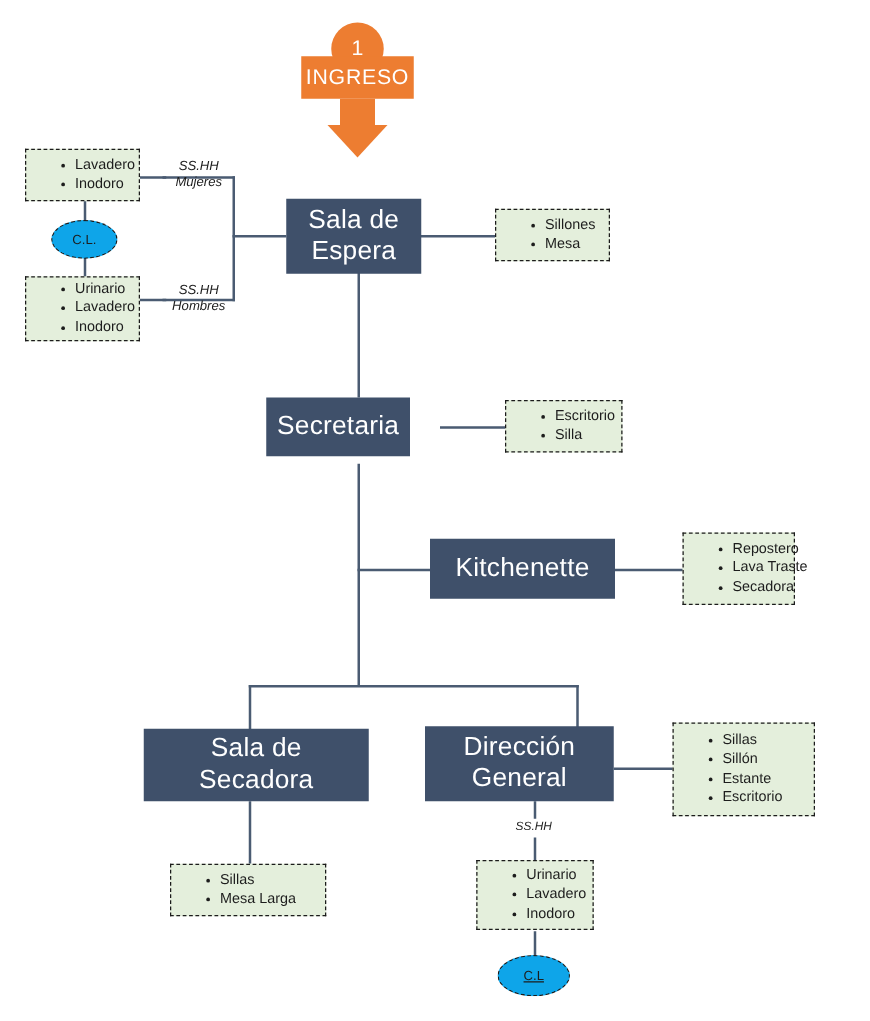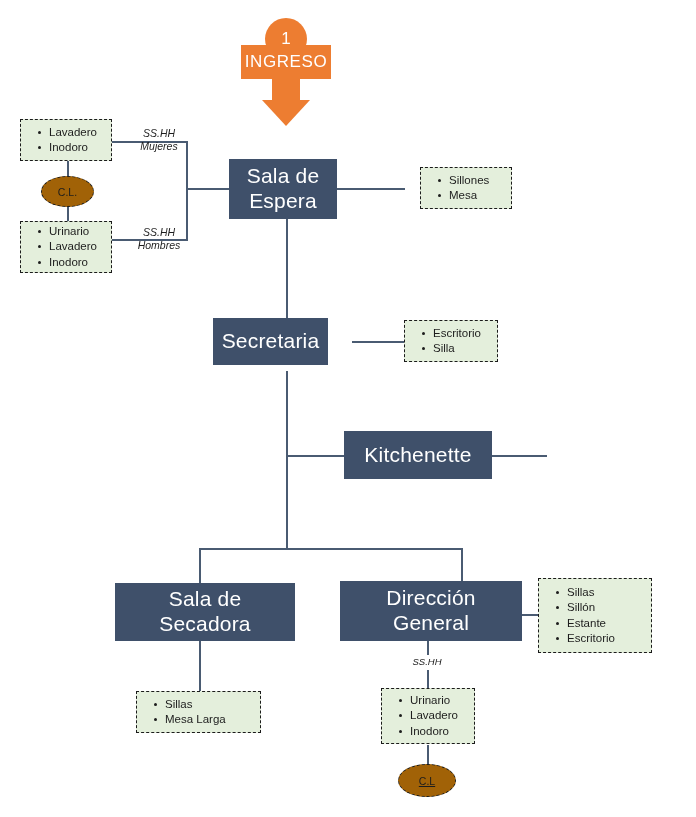--- a/index.html
+++ b/index.html
@@ -43,21 +43,21 @@
     position:absolute;
     box-sizing:border-box;
     background:#e4efdc;
     border:1.6px dashed #1b1b1b;
     padding:4px 6px 4px 4px;
     display:flex;
     flex-direction:column;
     justify-content:center;
   }
   .listbox ul{
-    margin:4px;
+    margin:15px;
     padding:0 0 0 20px;
     list-style:none;
   }
   .listbox li{
     position:relative;
     font-size:11.5px;
     line-height:15.5px;
     color:#1d1d1d;
     white-space:nowrap;
   }
@@ -68,21 +68,21 @@
     top:6px;
     width:3px;height:3px;
     background:#1d1d1d;
     border-radius:50%;
   }
 
   
   .ellipse{
     position:absolute;
     box-sizing:border-box;
-    background:#a16207;
+    background:#0ea5e9;
     border:1.6px dashed #1b1b1b;
     border-radius:50%;
     display:flex;
     align-items:center;
     justify-content:center;
     font-size:10.5px;
     color:#1d1d1d;
   }
 
   
@@ -204,21 +204,21 @@
     <div>Hombres</div>
   </div>
 
   <div class="node" style="left:229px;top:159px;width:108px;height:60px;">
     <div>
       <span>Sala de</span>
       <span>Espera</span>
     </div>
   </div>
 
-  <div class="listbox" style="left:420px;top:167px;width:92px;height:42px;">
+  <div class="listbox" style="left:396px;top:167px;width:92px;height:42px;">
     <ul>
       <li>Sillones</li>
       <li>Mesa</li>
     </ul>
   </div>
 
   <div class="node" style="left:213px;top:318px;width:115px;height:47px;">
     <div>
       <span>Secretaria</span>
     </div>
@@ -230,36 +230,43 @@
       <li>Silla</li>
     </ul>
   </div>
 
   <div class="node" style="left:344px;top:431px;width:148px;height:48px;">
     <div>
       <span>Kitchenette</span>
     </div>
   </div>
 
+  <div class="listbox" style="left:546px;top:426px;width:90px;height:58px;">
+    <ul>
+      <li>Repostero</li>
+      <li>Lava Traste</li>
+      <li>Secadora</li>
+    </ul>
+  </div>
 
   <div class="node" style="left:115px;top:583px;width:180px;height:58px;">
     <div>
       <span>Sala de</span>
       <span>Secadora</span>
     </div>
   </div>
 
   <div class="listbox" style="left:136px;top:691px;width:125px;height:42px;">
     <ul>
       <li>Sillas</li>
       <li>Mesa Larga</li>
     </ul>
   </div>
 
-  <div class="node" style="left:340px;top:581px;width:182px;height:60px;justify-content:center;">
+  <div class="node" style="left:340px;top:581px;width:151px;height:60px;justify-content:center;">
     <div>
       <span>Dirección</span>
       <span>General</span>
     </div>
   </div>
 
   <div class="listbox" style="left:538px;top:578px;width:114px;height:75px;">
     <ul>
       <li>Sillas</li>
       <li>Sillón</li>

